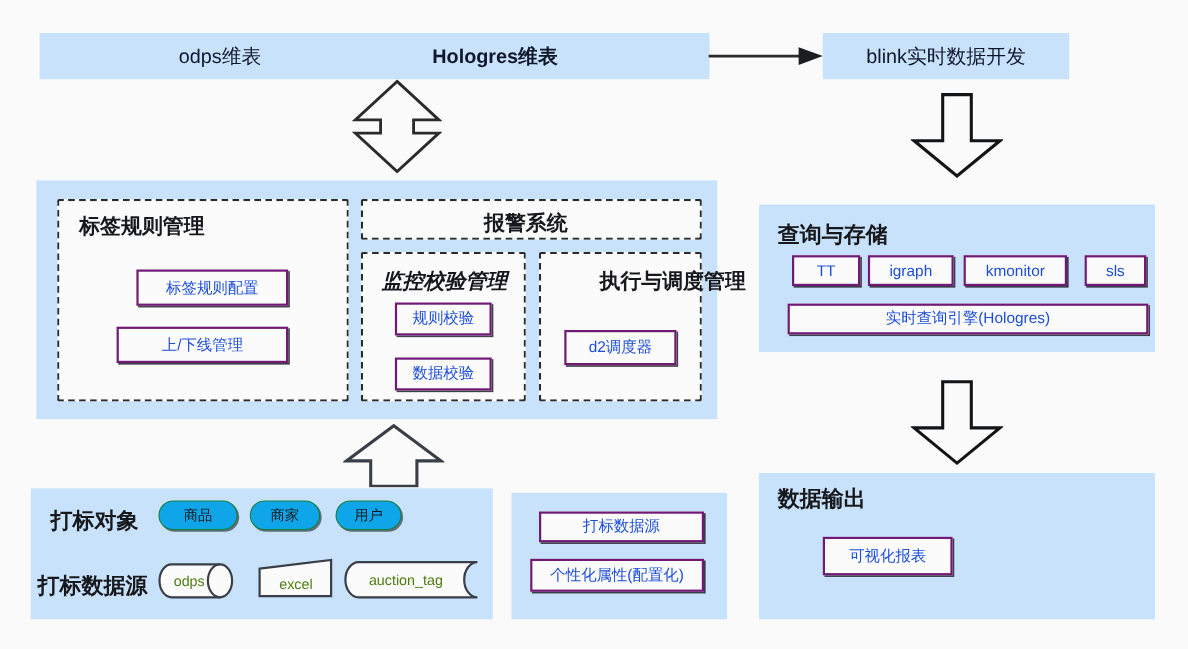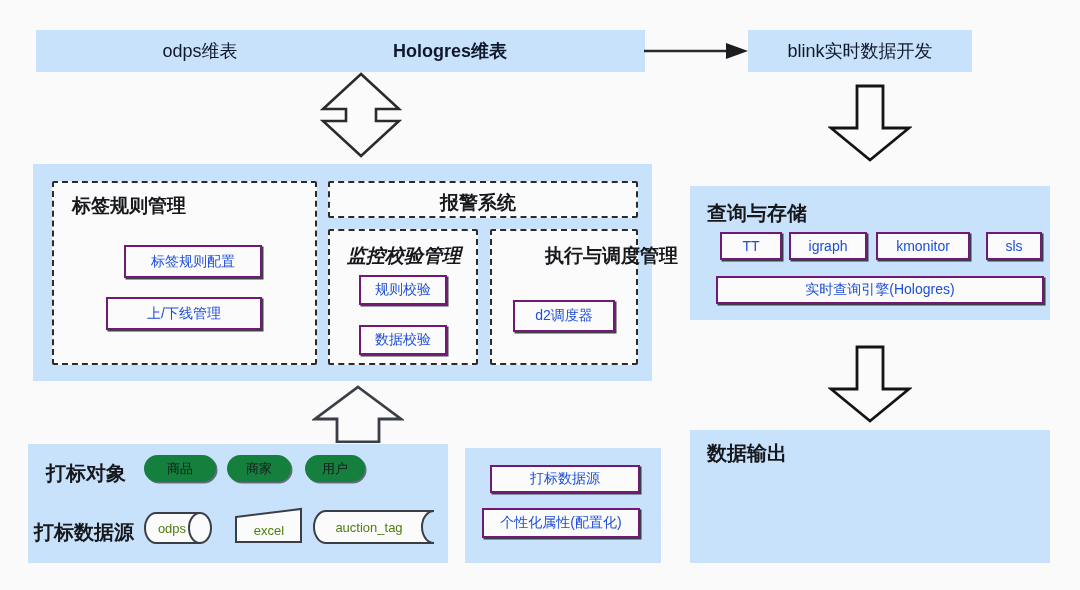--- a/index.html
+++ b/index.html
@@ -35,22 +35,22 @@
     position:absolute;box-sizing:border-box;
     background:#fbfbfb;
     border:2px solid #701a75;
     display:flex;align-items:center;justify-content:center;
     font-size:14px;color:#1d4ed8;white-space:nowrap;
     box-shadow:1.5px 1.5px 0 rgba(30,34,40,.85);
   }
 
   .pill{
     position:absolute;box-sizing:border-box;
-    background:#15803d;
-    border:5px solid #15803d;
+    background:#0ea5e9;
+    border:1px solid #15803d;
     border-radius:999px;
     display:flex;align-items:center;justify-content:center;
     font-size:13px;color:#16181c;white-space:nowrap;
     box-shadow:1.5px 1.5px 0 rgba(30,34,40,.6);
   }
 
   .shape-wrap{position:absolute;}
   .shape-wrap svg{display:block;overflow:visible;}
   .shape-text{
     position:absolute;left:0;top:0;width:100%;height:100%;
@@ -126,20 +126,21 @@
   <div class="box" style="left:716px;top:276px;width:328px;height:28px;">实时查询引擎(Hologres)</div>
 
   <div class="arrow" style="left:828px;top:345px;width:84px;height:78px;">
     <svg width="84" height="78" viewBox="0 0 84 78">
       <polygon points="29,2 55,2 55,44 81,44 42,76 3,44 29,44" fill="#fbfbfb" stroke="#131416" stroke-width="2.8" stroke-linejoin="miter"></polygon>
     </svg>
   </div>
 
   <div class="panel" style="left:690px;top:430px;width:360px;height:133px;"></div>
   <div class="group-title" style="left:707px;top:440px;">数据输出</div>
+  <div class="box" style="left:748px;top:488px;width:118px;height:35px;">可视化报表</div>
 
   <div class="panel" style="left:28px;top:444px;width:420px;height:119px;"></div>
 
   <div class="group-title" style="left:46px;top:460px;">打标对象</div>
   <div class="pill" style="left:144px;top:455px;width:72px;height:27px;">商品</div>
   <div class="pill" style="left:227px;top:455px;width:64px;height:27px;">商家</div>
   <div class="pill" style="left:305px;top:455px;width:60px;height:27px;">用户</div>
 
   <div class="group-title" style="left:34px;top:519px;">打标数据源</div>
 

